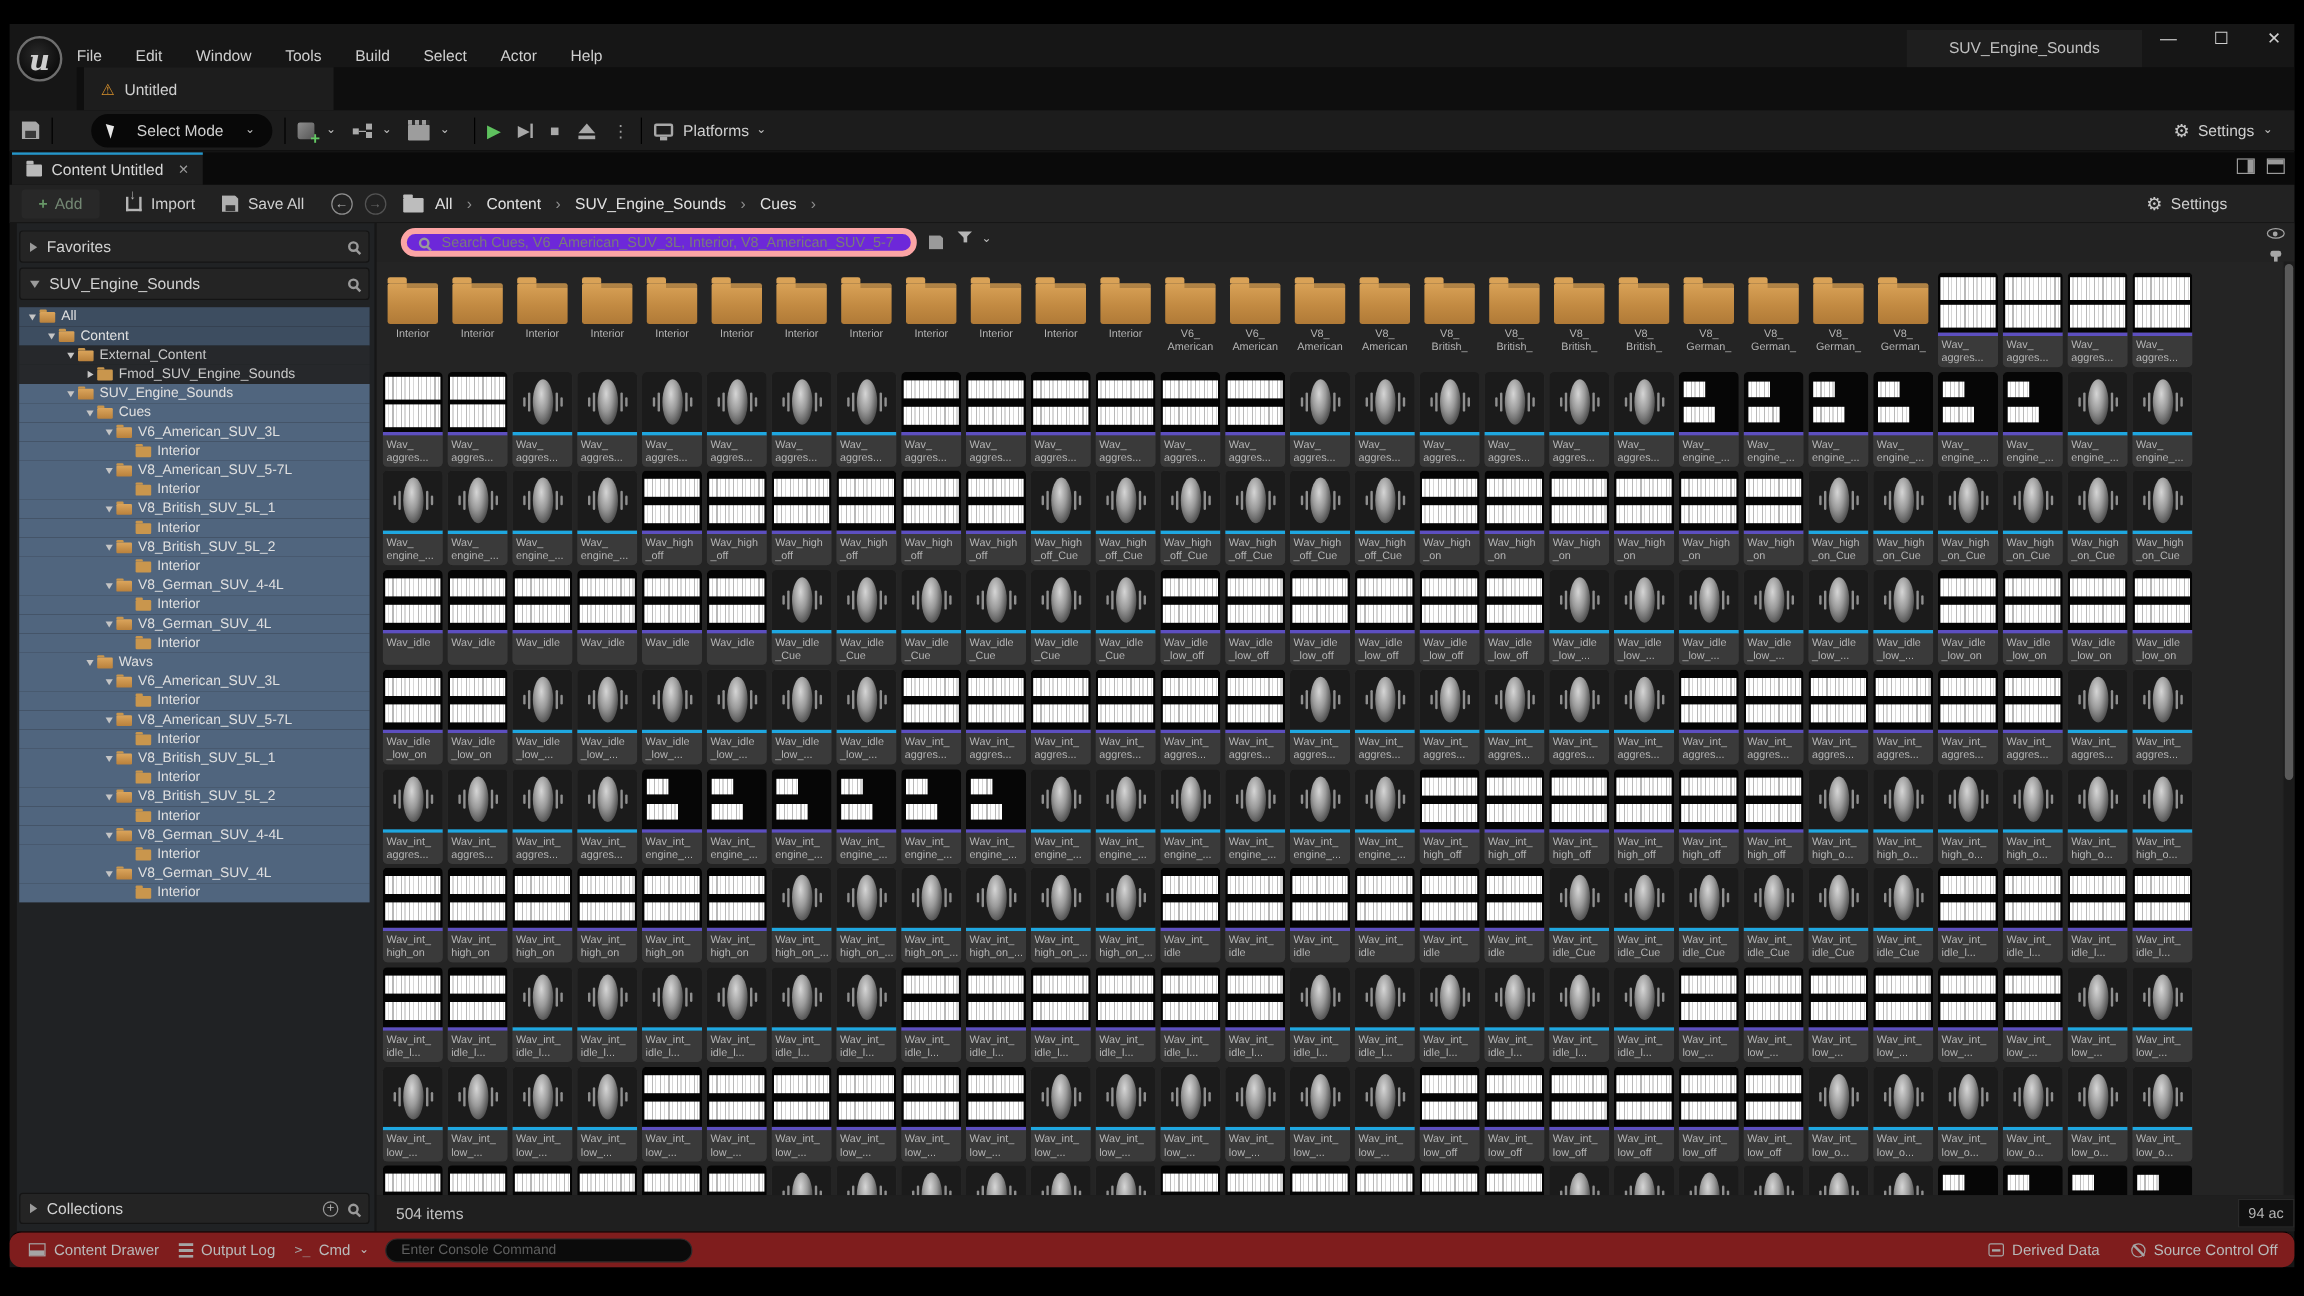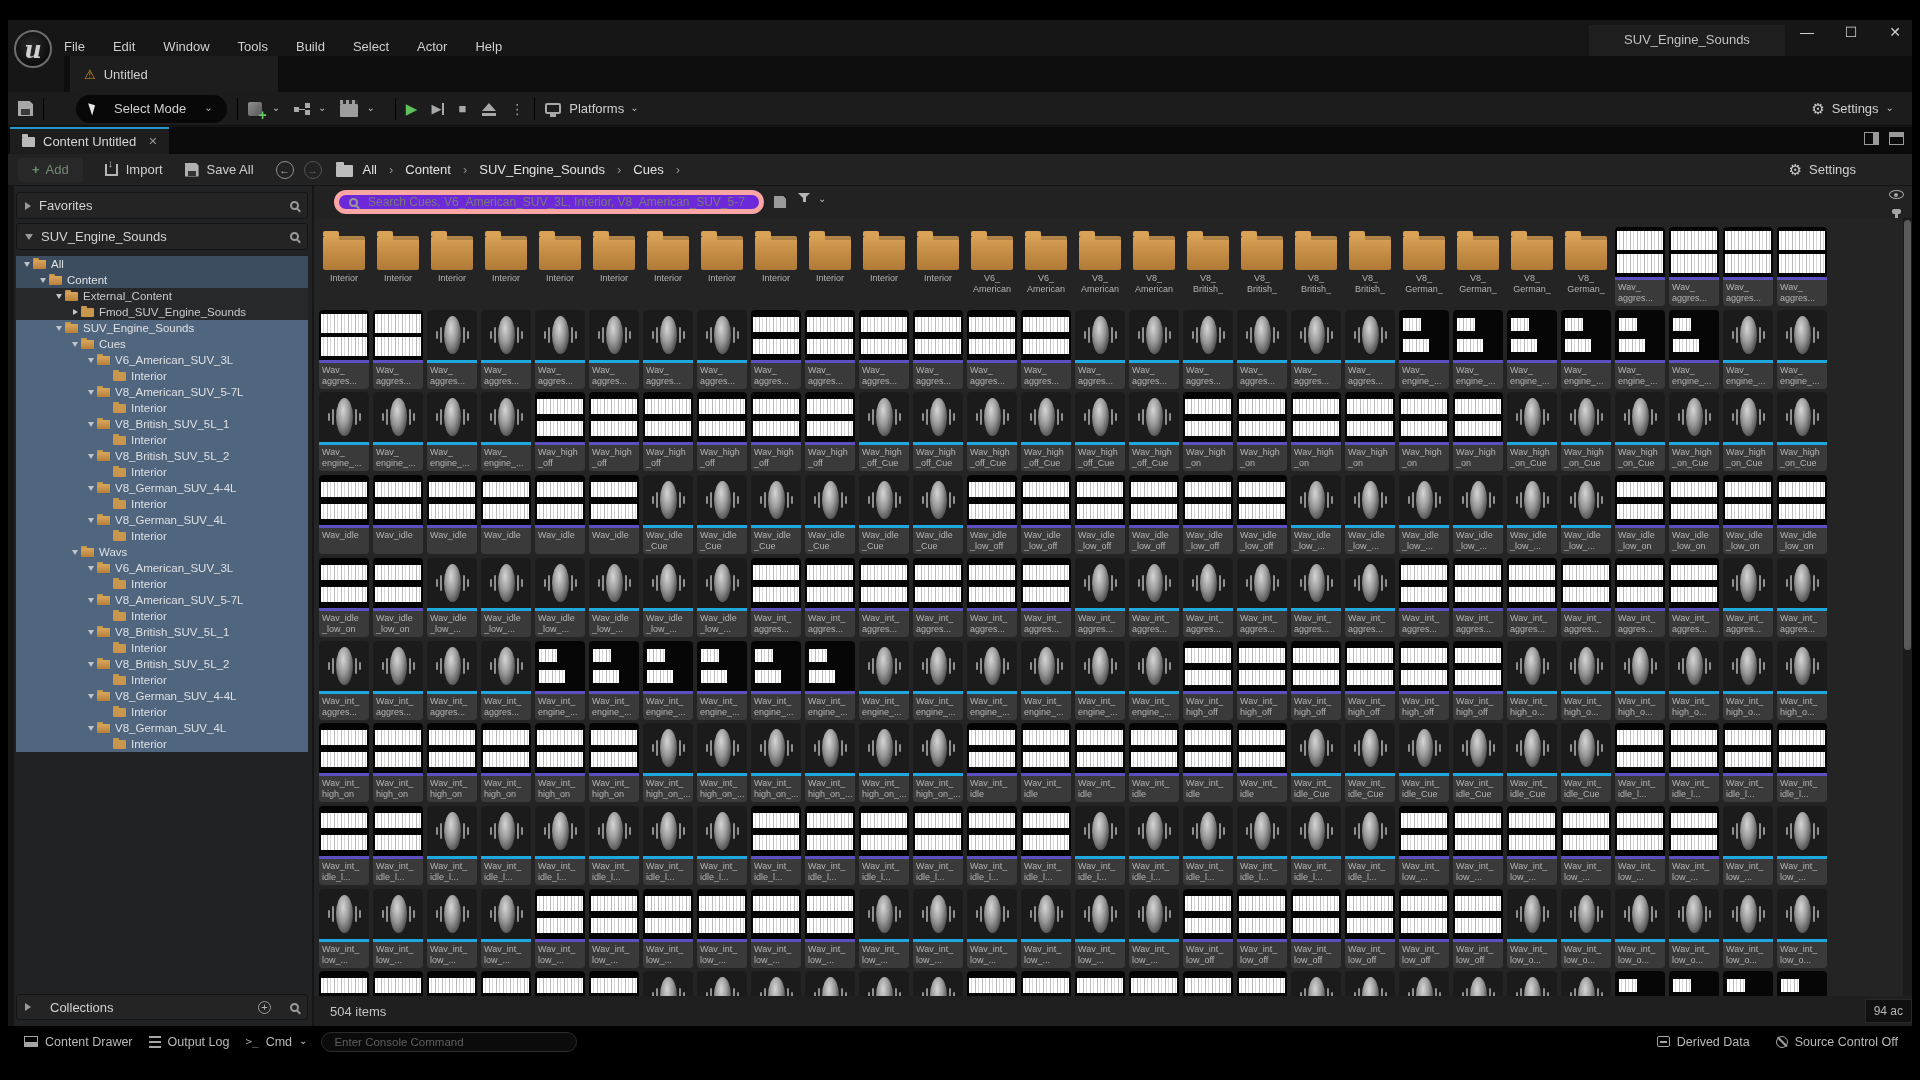--- a/index.html
+++ b/index.html
@@ -114,21 +114,21 @@
   .trow.bg-b{background:#3d4d60;}
   .trow.bg-d{background:#26282b;color:#c9c9c9;}
   .trow.bg-s{background:#50657e;}
   .t-arrow{width:10px;flex:none;display:flex;justify-content:center;}
   .t-arrow .tri-d{border-top-width:5px;border-left-width:3.5px;border-right-width:3.5px;border-top-color:#c5c5c5;}
   .t-arrow .tri-r{border-left-width:5px;border-top-width:3.5px;border-bottom-width:3.5px;border-left-color:#c5c5c5;}
   .tfold{width:13px;height:9px;background:#c9964d;border-radius:1px;position:relative;margin:0 5px 0 1px;flex:none;}
   .tfold::before{content:"";position:absolute;top:-2px;left:0;width:6px;height:2px;background:#c9964d;border-radius:1px 1px 0 0;}
   .tfold.open{background:linear-gradient(180deg,#dba55c,#b9813c);}
   .collections{position:absolute;left:2px;bottom:6px;width:292px;height:26px;background:#242424;
-    border:1px solid #141414;border-radius:3px;display:flex;align-items:center;gap:19px;padding:0 8px;
+    border:1px solid #141414;border-radius:3px;display:flex;align-items:center;gap:8px;padding:0 8px;
     font-size:13px;color:#d2d2d2;}
   .plus-circ{width:13px;height:13px;border:1px solid #9a9a9a;border-radius:50%;color:#b5b5b5;
     font-size:11px;line-height:11px;text-align:center;flex:none;}
 
   
   .searchrow{position:absolute;left:306px;top:166px;right:0;height:32px;background:#222222;}
   .search-pill{position:absolute;left:20px;top:4px;width:430px;height:24px;background:#6d28d9;
     border:5px solid #fca5a5;border-radius:12px;display:flex;align-items:center;gap:8px;padding:0 10px;}
   .search-pill input{flex:1;background:transparent;border:none;outline:none;color:#cfcfcf;
     font-size:12px;font-family:"Liberation Sans",sans-serif;}
@@ -182,22 +182,22 @@
   .vthumb{position:absolute;left:1px;width:7px;top:2px;height:430px;background:#5a5a5a;border-radius:4px;}
 
   
   .cb-footer{position:absolute;left:306px;right:0;bottom:30px;height:30px;background:#1f1f1f;
     font-size:13px;color:#c2c2c2;display:flex;align-items:center;}
   .items-count{margin-left:16px;}
   .badge-box{position:absolute;right:0;top:3px;height:24px;background:#101010;border:1px solid #2a2a2a;
     padding:0 8px;font-size:12px;color:#b5b5b5;line-height:22px;}
 
   
-  .statusbar{position:absolute;left:0;bottom:0;width:100%;height:30px;background:#000000;
-    border-top:1px solid #000;display:flex;align-items:center;font-size:12.5px;color:#b9b9b9;}
+  .statusbar{position:absolute;left:0;bottom:0;width:100%;height:30px;background:#7f1d1d;
+    border-top:1px solid #000;display:flex;align-items:center;font-size:12.5px;color:#b9b9b9;border-radius:10px;}
   .sb-item{display:flex;align-items:center;gap:7px;margin-left:16px;}
   .drawer-ico{width:14px;height:11px;border:1px solid #a5a5a5;position:relative;}
   .drawer-ico::after{content:"";position:absolute;left:0;bottom:0;width:100%;height:4px;background:#a5a5a5;}
   .log-ico{width:12px;height:12px;background:
     linear-gradient(#a5a5a5 0 2px,transparent 2px 5px,#a5a5a5 5px 7px,transparent 7px 10px,#a5a5a5 10px 12px);}
   .cmd-ico{font-family:"DejaVu Sans Mono",monospace;font-size:11px;color:#a5a5a5;}
   .console{margin-left:14px;width:256px;height:20px;background:#0b0b0b;border:1px solid #2b2b2b;
     border-radius:10px;display:flex;align-items:center;padding:0 10px;}
   .console input{flex:1;background:transparent;border:none;outline:none;color:#bdbdbd;font-size:11.5px;
     font-family:"Liberation Sans",sans-serif;}

